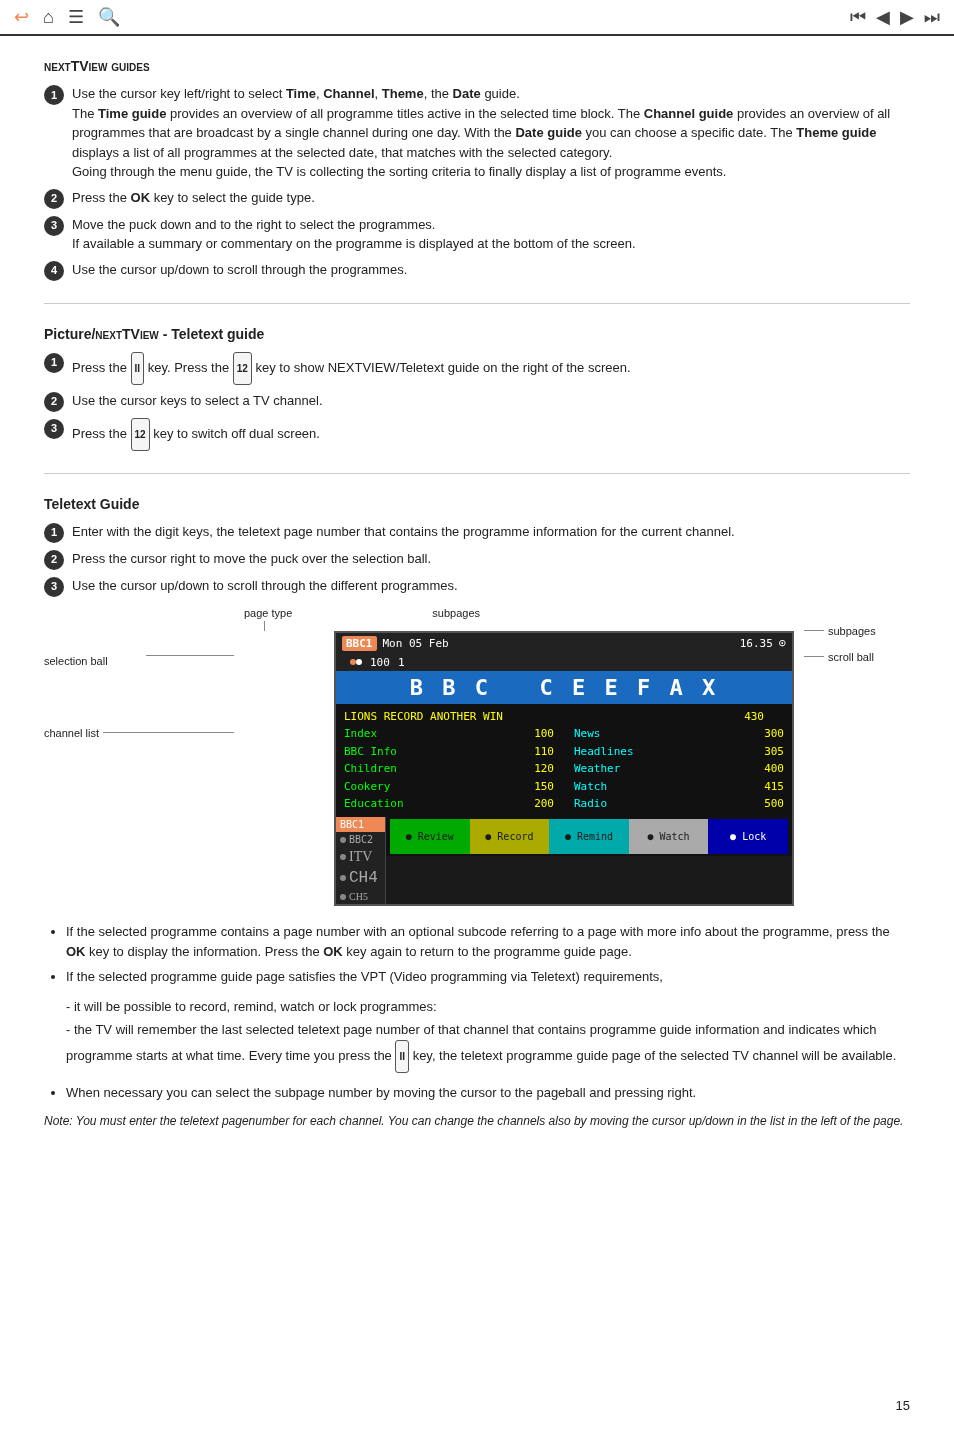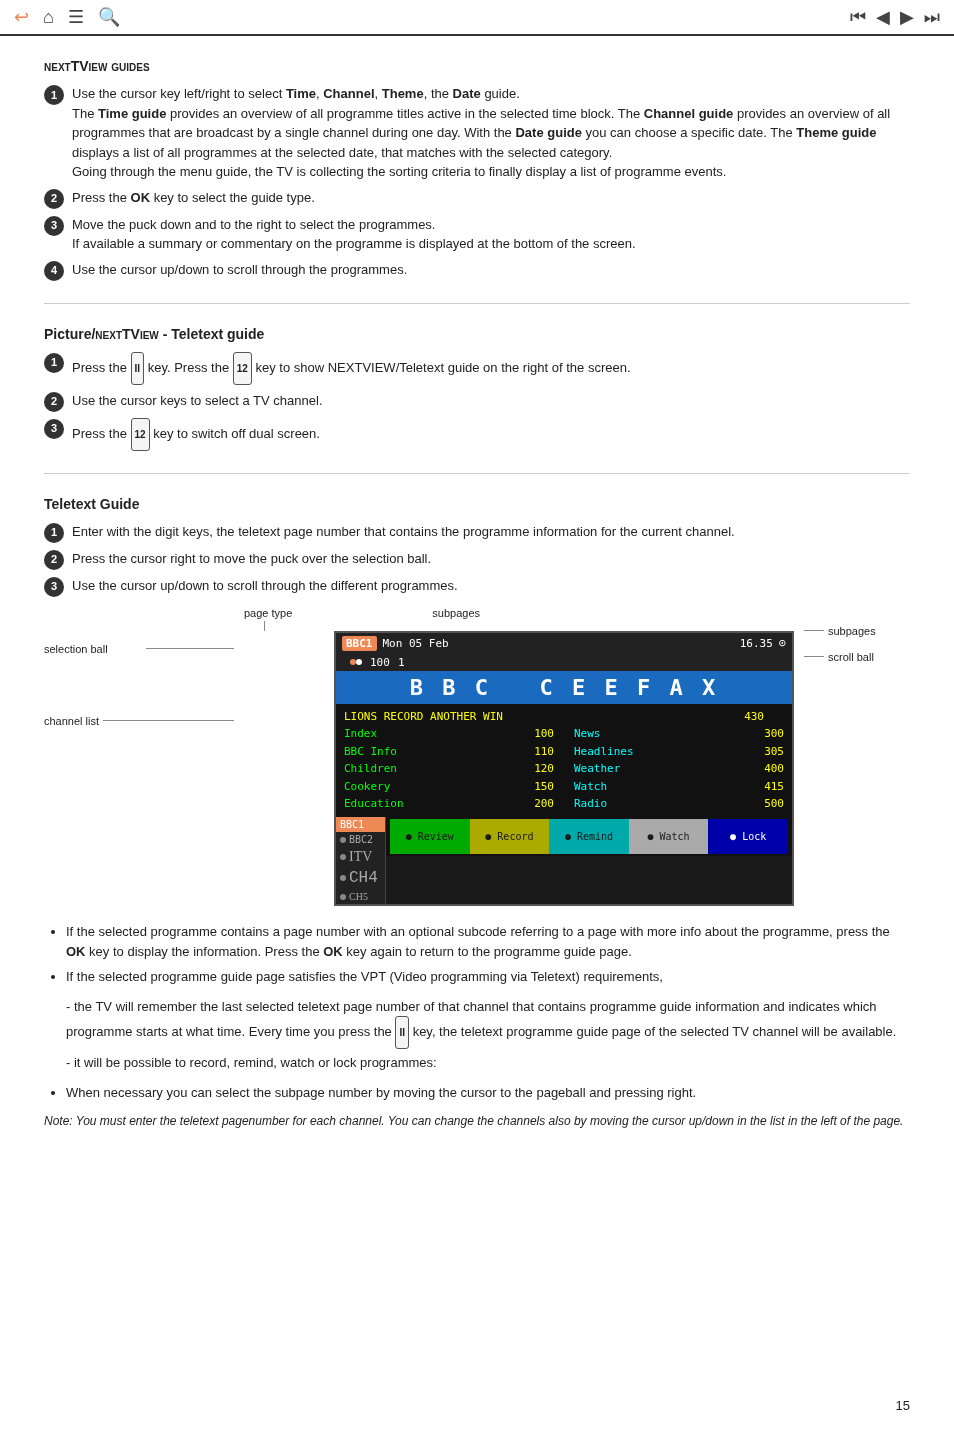--- a/index.html
+++ b/index.html
@@ -312,21 +312,21 @@
         <span>page type</span>
         <span style="margin-left:80px;">subpages</span>
       </div>
 
       <div style="display:flex; align-items:flex-start;">
 
         <div style="width:190px; font-size:11px; padding-top:14px;">
           <div style="display:flex; align-items:center; margin-bottom:4px;">
             <span></span>
           </div>
-          <div style="display:flex; align-items:center; margin-bottom:4px; margin-top:8px;gap:34px;">
+          <div style="display:flex; align-items:flex-start; margin-bottom:4px; margin-top:20px;gap:34px;">
             <span>selection ball</span>
             <span style="flex:1; border-top:1px solid #888; margin-left:4px;"></span>
           </div>
           <div style="margin-top: 60px; display:flex; align-items:center;">
             <span>channel list</span>
             <span style="flex:1; border-top:1px solid #888; margin-left:4px;"></span>
           </div>
         </div>
 
         <div style="position:relative;">
@@ -440,22 +440,22 @@
     </div>
 
     <ul class="bullet-list">
       <li>
         If the selected programme contains a page number with an optional subcode referring to a page with more info about the programme, press the <strong>OK</strong> key to display the information. Press the <strong>OK</strong> key again to return to the programme guide page.
       </li>
       <li>
         If the selected programme guide page satisfies the VPT (Video programming via Teletext) requirements,
       </li>
     </ul>
+    <div class="dash-item">it will be possible to record, remind, watch or lock programmes:</div>
     <div class="dash-item">the TV will remember the last selected teletext page number of that channel that contains programme guide information and indicates which programme starts at what time. Every time you press the <span class="key-box">II</span> key, the teletext programme guide page of the selected TV channel will be available.</div>
-    <div class="dash-item">it will be possible to record, remind, watch or lock programmes:</div>
     <ul class="bullet-list">
       <li>
         When necessary you can select the subpage number by moving the cursor to the pageball and pressing right.
       </li>
     </ul>
 
     <div class="note-italic">
       Note: You must enter the teletext pagenumber for each channel. You can change the channels also by moving the cursor up/down in the list in the left of the page.
     </div>
   </div>

